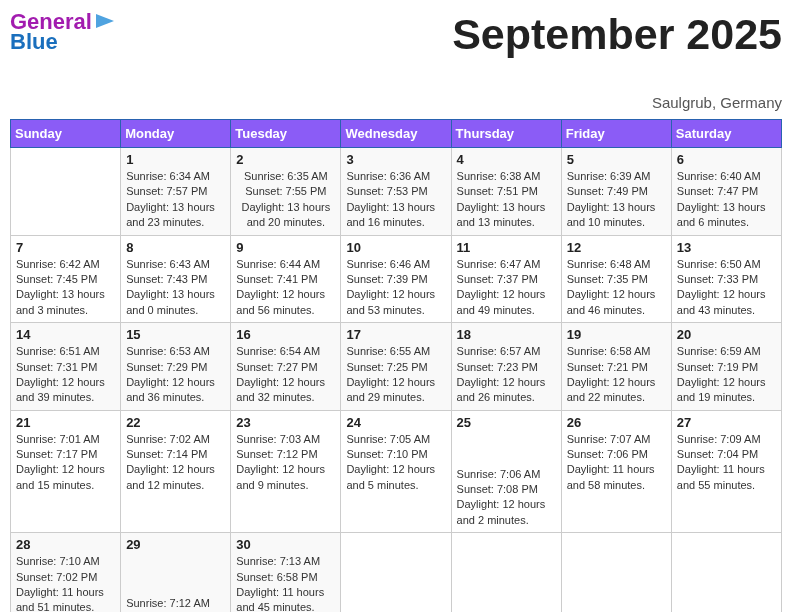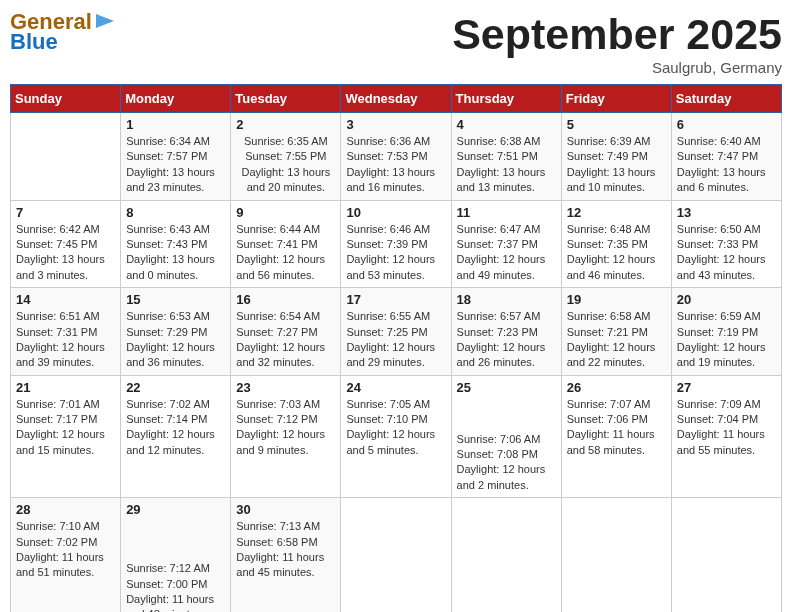--- a/index.html
+++ b/index.html
@@ -20,38 +20,39 @@
       display: flex;
       flex-direction: column;
       align-items: flex-start;
     }
     .logo-text {
       font-size: 22px;
       font-weight: bold;
       color: #333;
       line-height: 1.1;
     }
-    .logo-text .blue { color: #a16207; }
+    .logo-text .blue { color: #a21caf; }
     .title-block { text-align: right; }
     .month-title {
       font-size: 43px;
       font-weight: bold;
       color: #222;
     }
     .subtitle {
       font-size: 15px;
       color: #555;
+      margin-top: 35px;
     }
     table {
       width: 100%;
       border-collapse: collapse;
       table-layout: fixed;
     }
     thead tr th {
-      background: #b91c1c;
+      background: #8b5cf6;
       color: #fff;
       font-size: 13px;
       font-weight: bold;
       padding: 6px 4px;
       text-align: left;
       border: 1px solid #2962b0;
     }
     tbody tr td {
       vertical-align: top;
       border: 1px solid #ccc;

